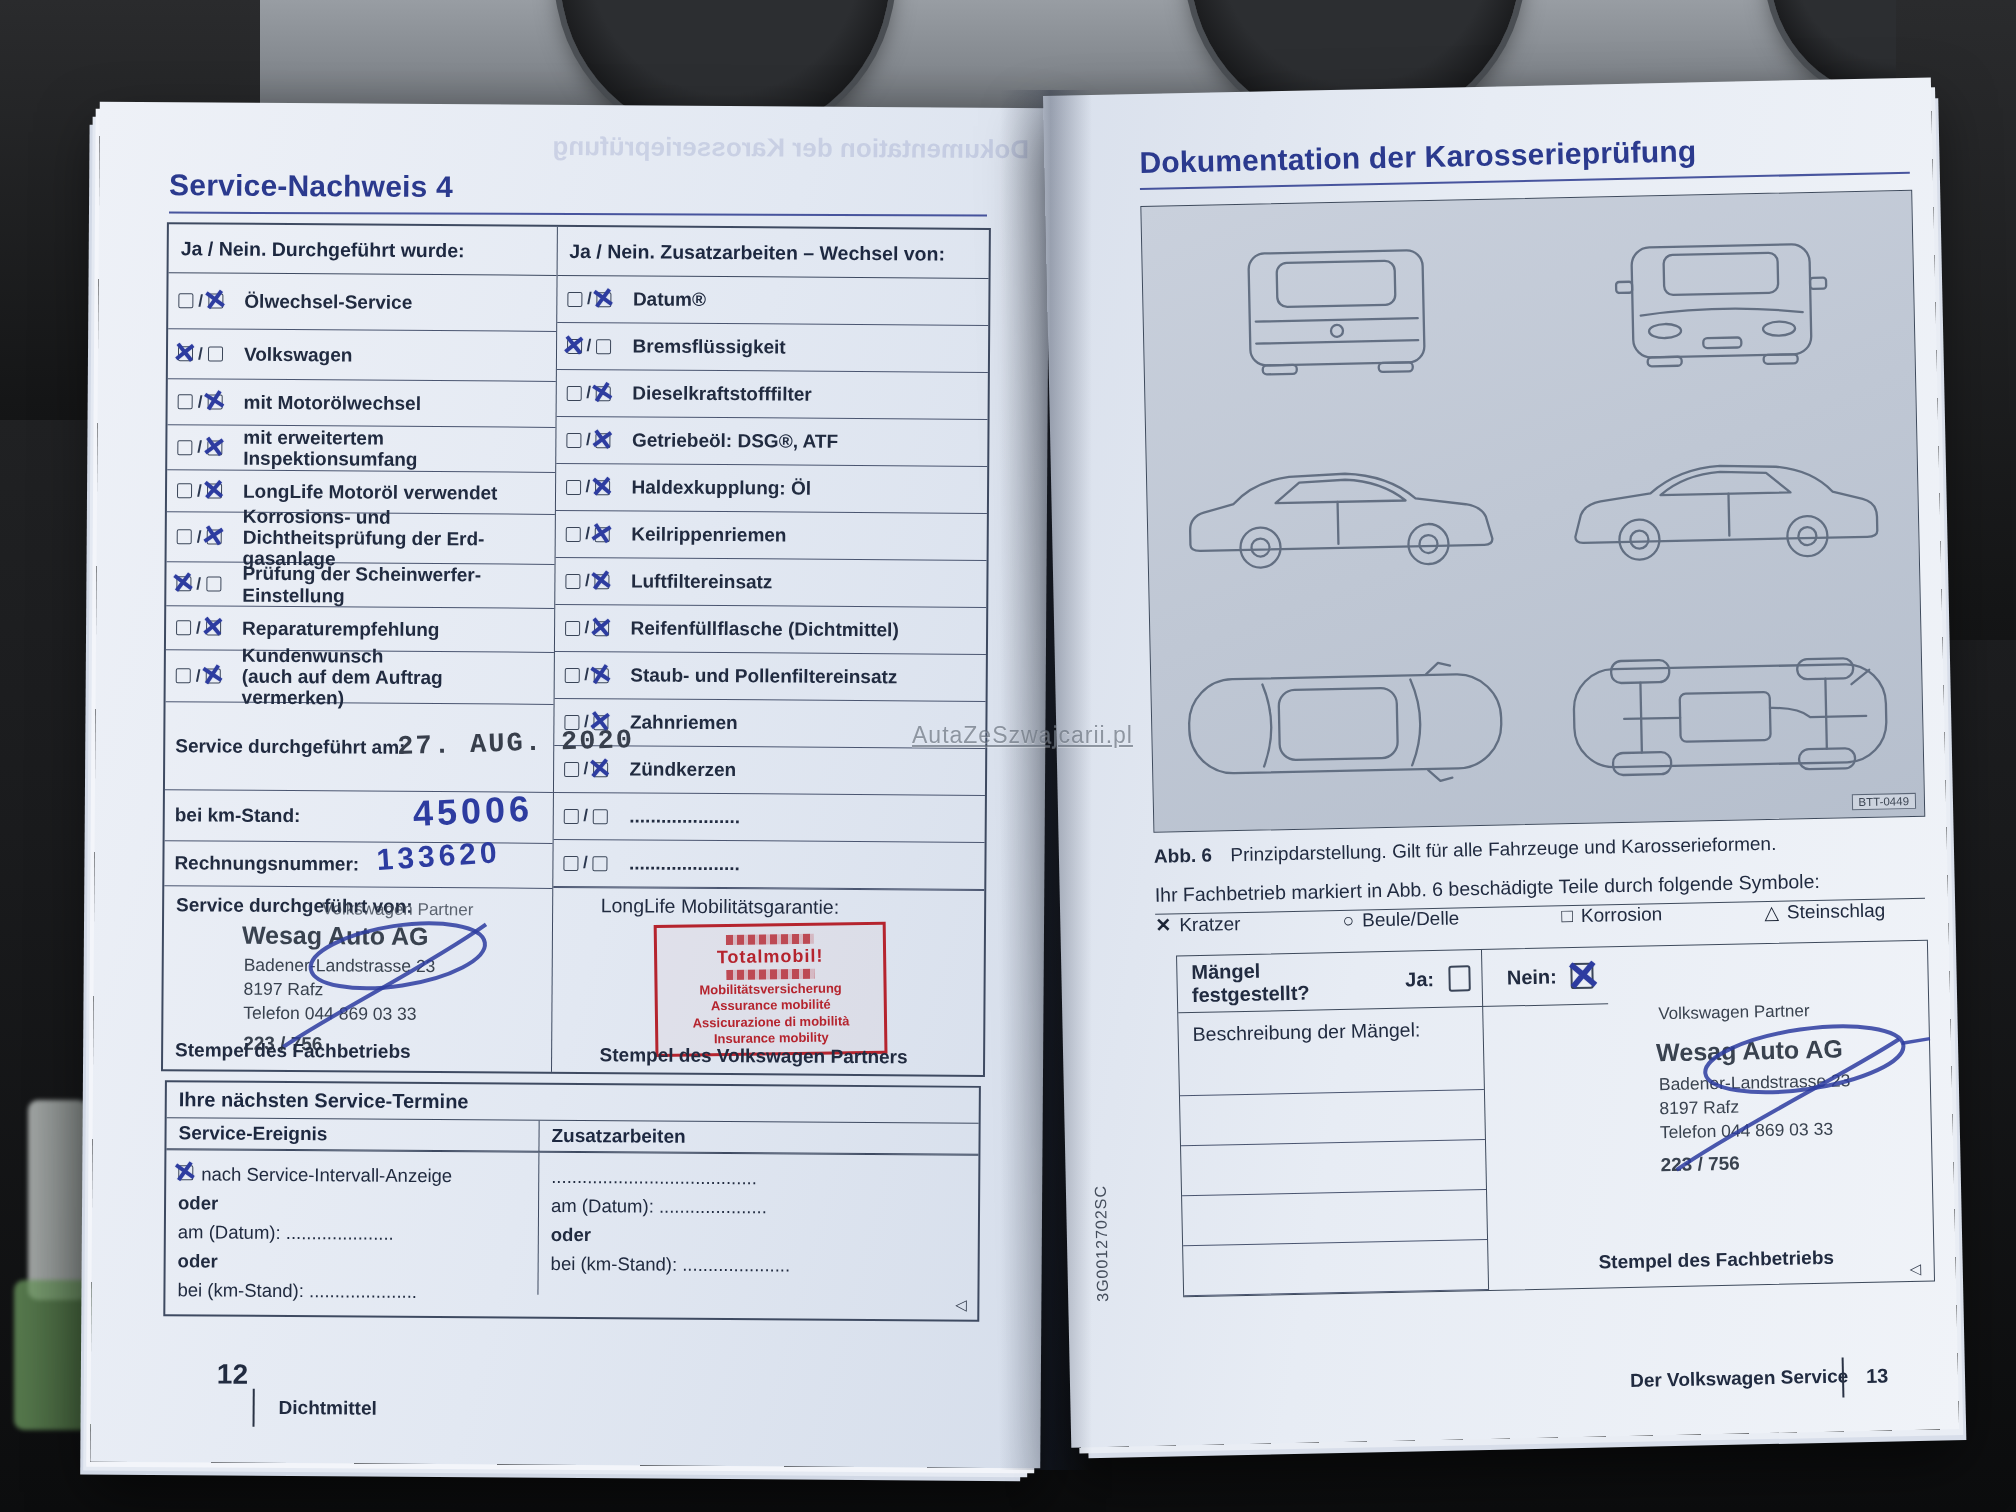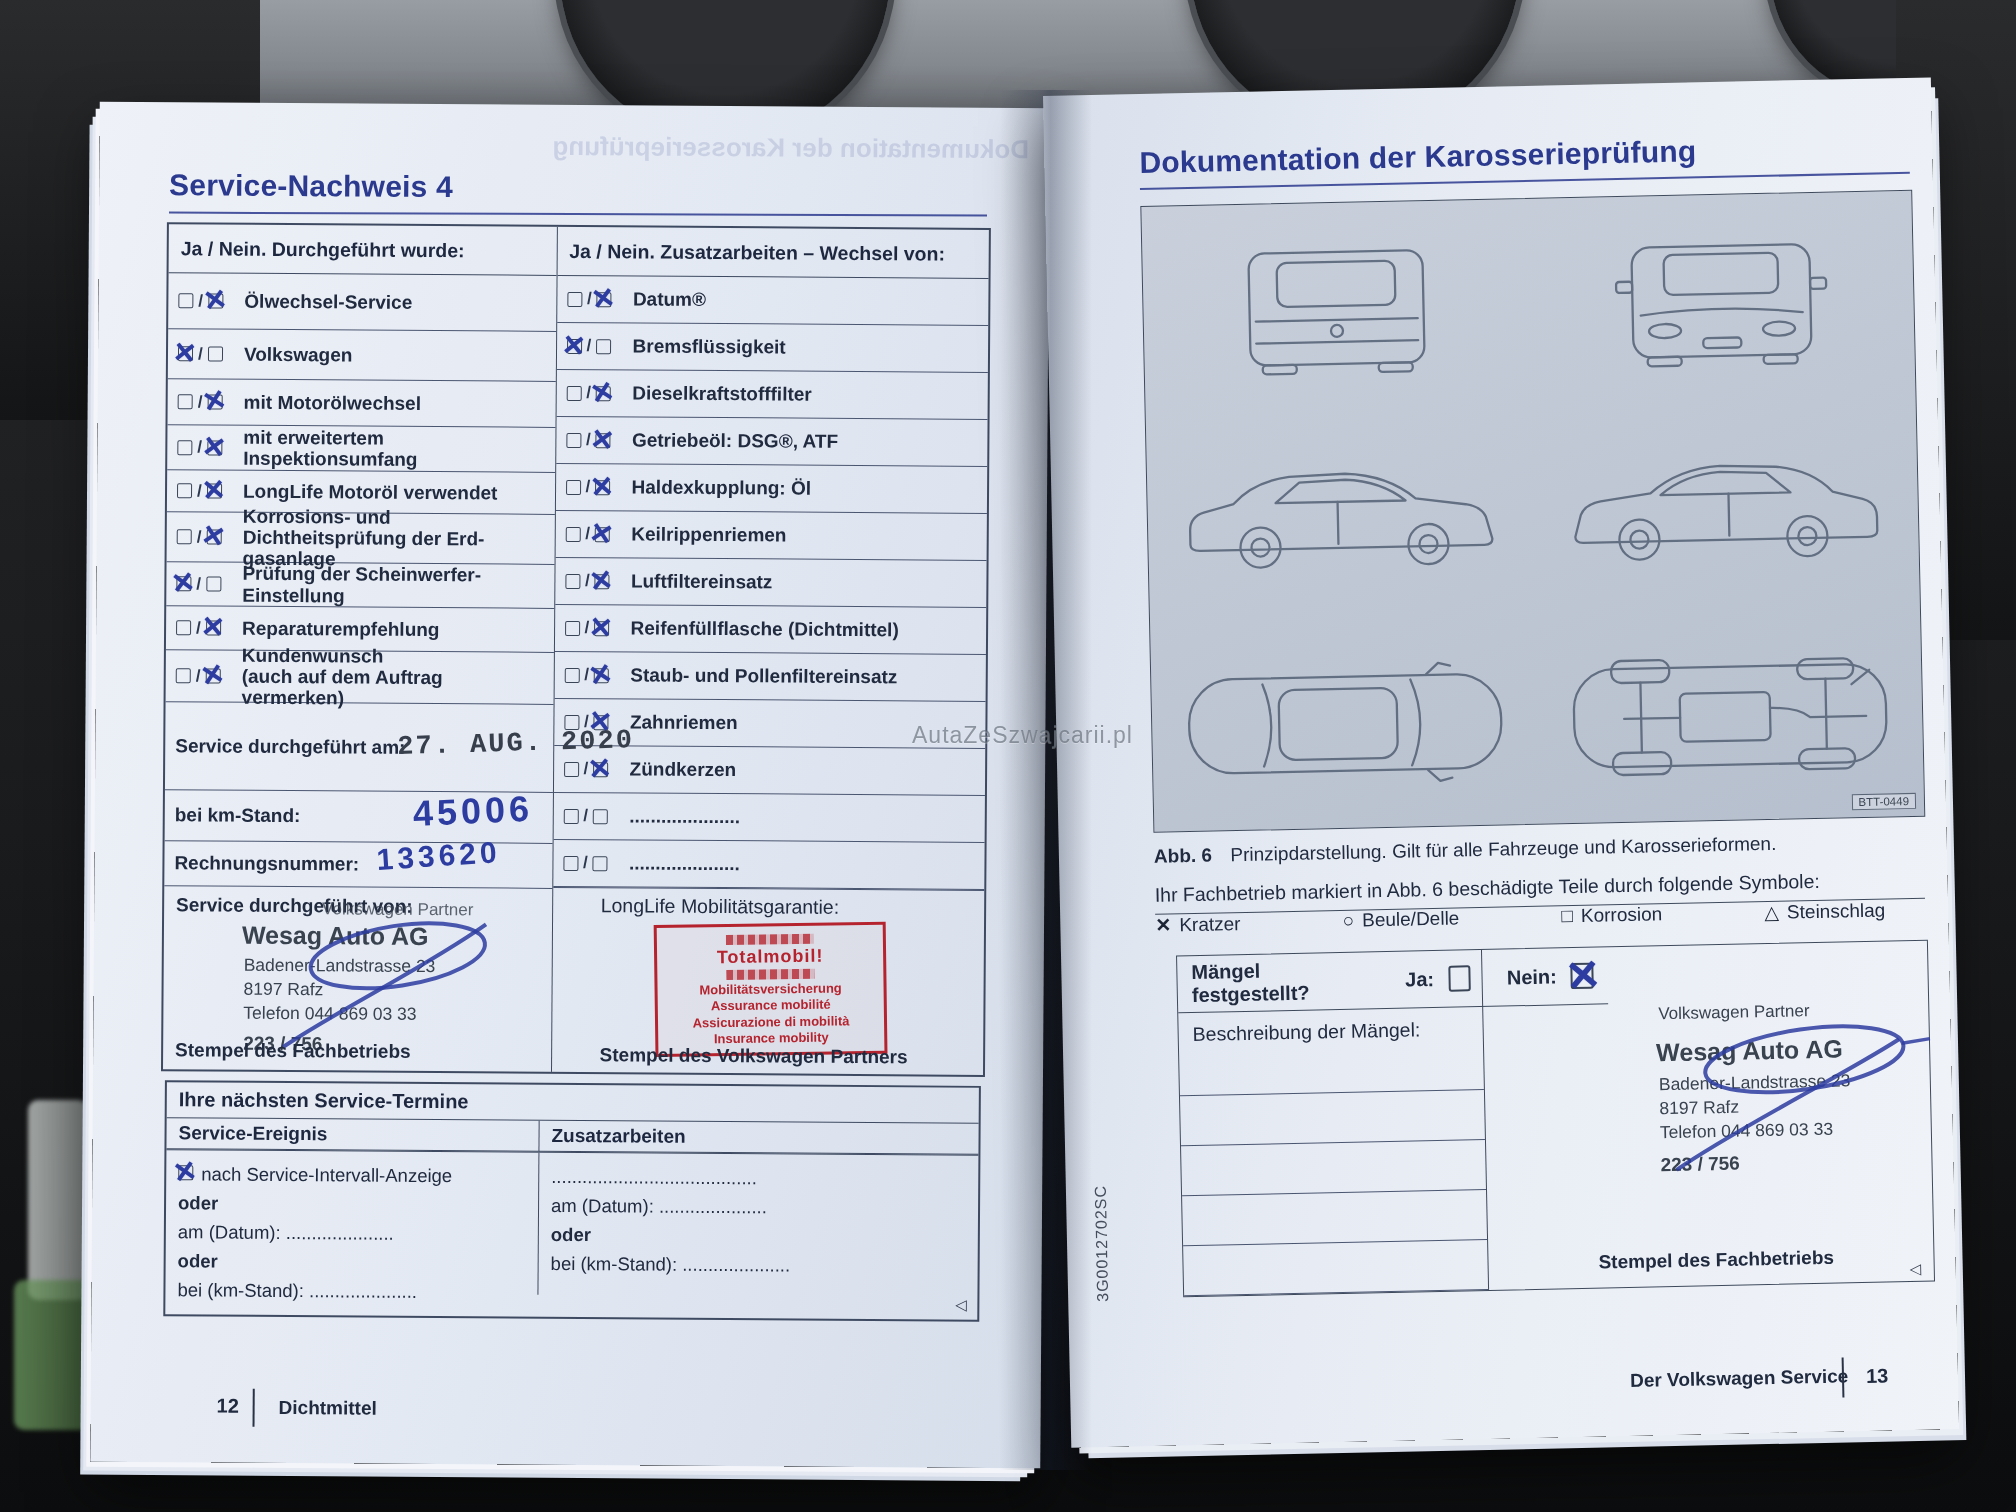--- a/index.html
+++ b/index.html
@@ -17,21 +17,21 @@
   .page{position:absolute;box-shadow:0 30px 60px rgba(0,0,0,.55);}
   .page-left{left:95px;top:105px;width:950px;height:1360px;transform:rotate(.4deg);
              background:linear-gradient(105deg,#eef1f7 0%,#e2e8f2 55%,#d6deeb 100%);
              box-shadow:-5px 6px 0 -1px #f3f5fa,-10px 12px 0 -3px #e4e9f2,-15px 18px 0 -5px #d2d9e6,0 30px 60px rgba(0,0,0,.55);}
   .page-right{left:1043px;top:96px;width:888px;height:1352px;transform:rotate(-1.2deg);transform-origin:0 0;
               background:linear-gradient(100deg,#d9e0ec 0%,#e7ecf4 40%,#f0f3f8 100%);
               box-shadow:6px 8px 0 -2px #e9edf4,12px 16px 0 -5px #d8deea,0 30px 60px rgba(0,0,0,.55);}
   .gutter{position:absolute;left:1000px;top:90px;width:92px;height:1380px;z-index:5;pointer-events:none;
           background:linear-gradient(90deg,rgba(30,40,60,0) 0%,rgba(30,40,60,.22) 42%,rgba(25,34,55,.34) 55%,rgba(30,40,60,0) 100%);}
   .watermark{position:absolute;left:912px;top:722px;z-index:6;font-size:23px;letter-spacing:1px;
-             color:rgba(95,104,116,.65);text-shadow:0 1px 0 rgba(255,255,255,.25);}
+             color:rgba(95,104,116,.65);text-shadow:0 1px 0 rgba(255,255,255,.25);text-decoration:underline;}
   
   .blue-title{font-size:30px;font-weight:bold;color:#2b3a8e;letter-spacing:.2px;}
   .rule{position:absolute;height:2px;background:#2b3a8e;opacity:.85;}
   .lbl{font-size:19px;font-weight:bold;color:#212b40;}
   .mirror-bleed{position:absolute;transform:scaleX(-1);color:rgba(43,58,142,.14);font-weight:bold;font-size:26px;white-space:nowrap;}
   
   .tbl{position:absolute;border:2px solid #3e4a61;display:flex;}
   .col{display:flex;flex-direction:column;}
   .col.right{border-left:1.6px solid #3e4a61;}
   .chead{display:flex;align-items:center;padding:0 12px;border-bottom:1.6px solid #3e4a61;font-size:19.5px;font-weight:bold;color:#1d2840;}
@@ -397,21 +397,21 @@
         <div class="ns-c r" id="ns-right" style="flex:1;">
             <div class="ns-line">........................................</div>
             <div class="ns-line">am (Datum): .....................</div>
             <div class="ns-line b">oder</div>
             <div class="ns-line">bei (km-Stand): .....................</div>
           </div>
       </div>
     </div>
     <span class="tri" style="left:864px;top:1188px;">◁</span>
 
-    <span class="lbl" style="position:absolute;left:126px;top:1292px;font-size:20px;">12</span>
+    <span class="lbl" style="position:absolute;left:126px;top:1256px;font-size:28px;">12</span>
     <div class="footer-sep" style="left:162px;top:1286px;height:38px;"></div>
     <span class="lbl" style="position:absolute;left:188px;top:1294px;font-size:19px;">Dichtmittel</span>
   </div>
 
   <div class="page page-right">
     <div class="blue-title" style="position:absolute;left:95px;top:52px;">Dokumentation der Karosserieprüfung</div>
     <div class="rule" style="left:95px;top:94px;width:770px;"></div>
 
     <div class="diagbox" style="left:95px;top:112px;width:770px;height:625px;">
       <svg width="230" height="170" viewBox="0 0 230 170">

